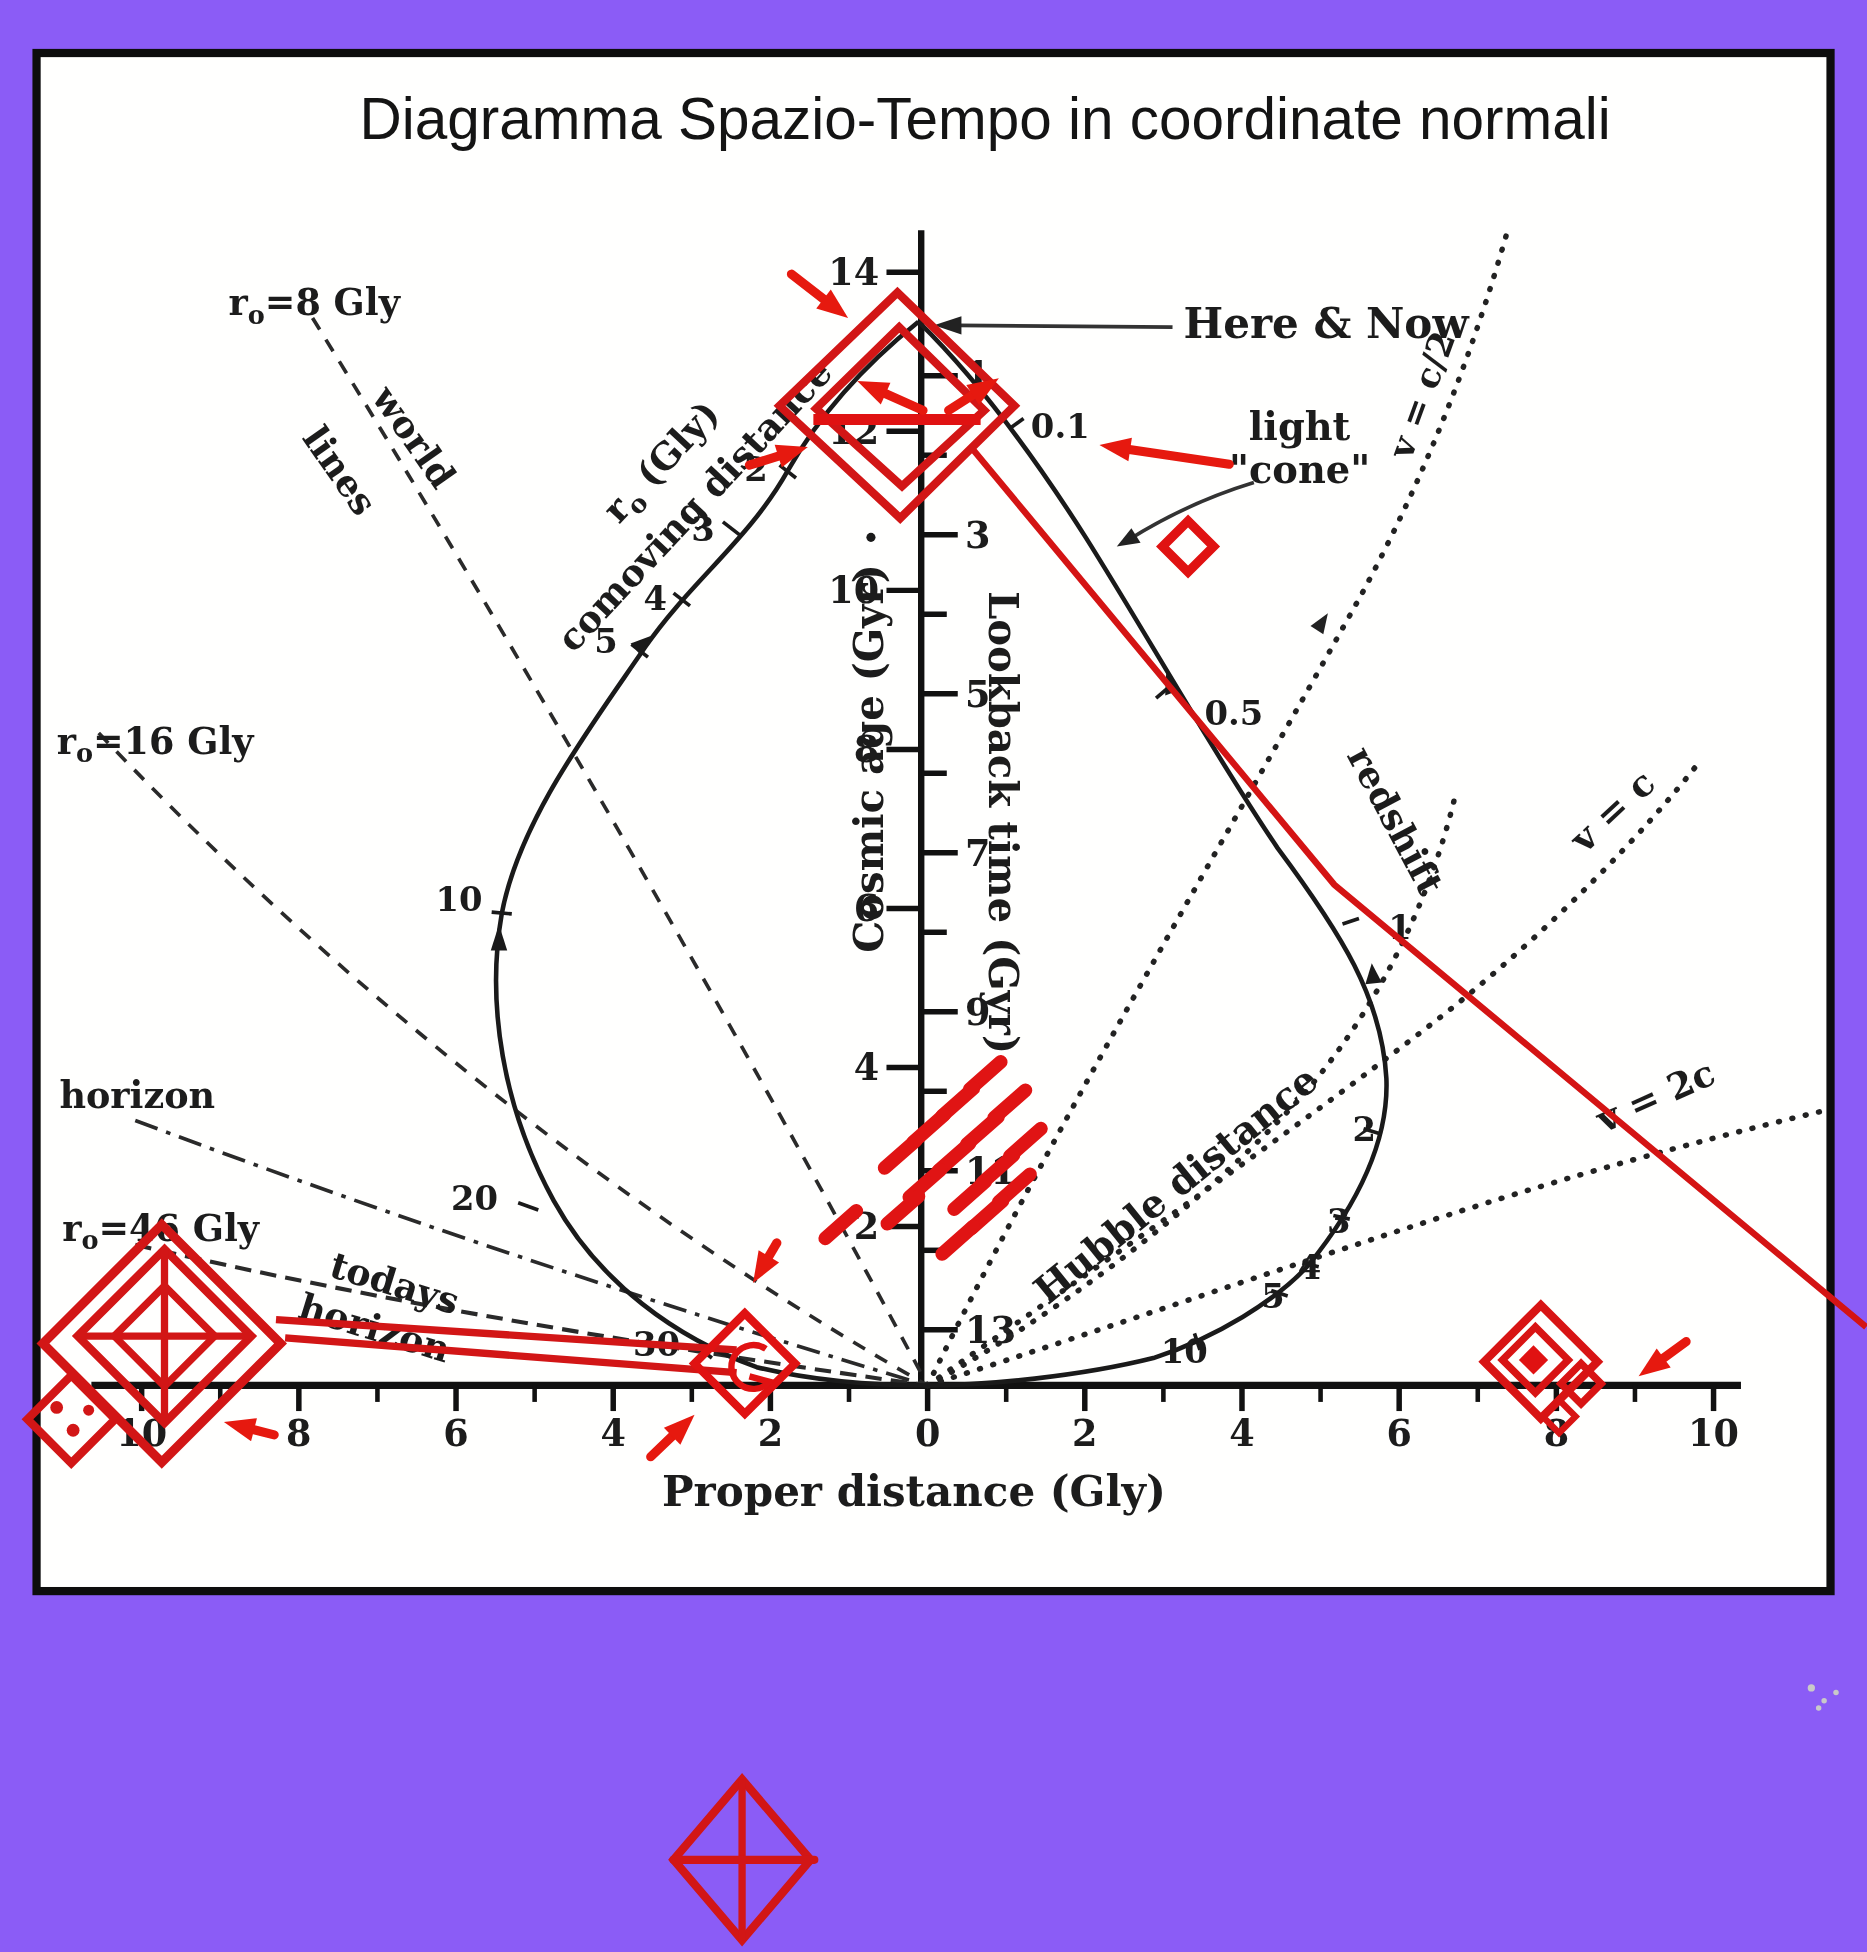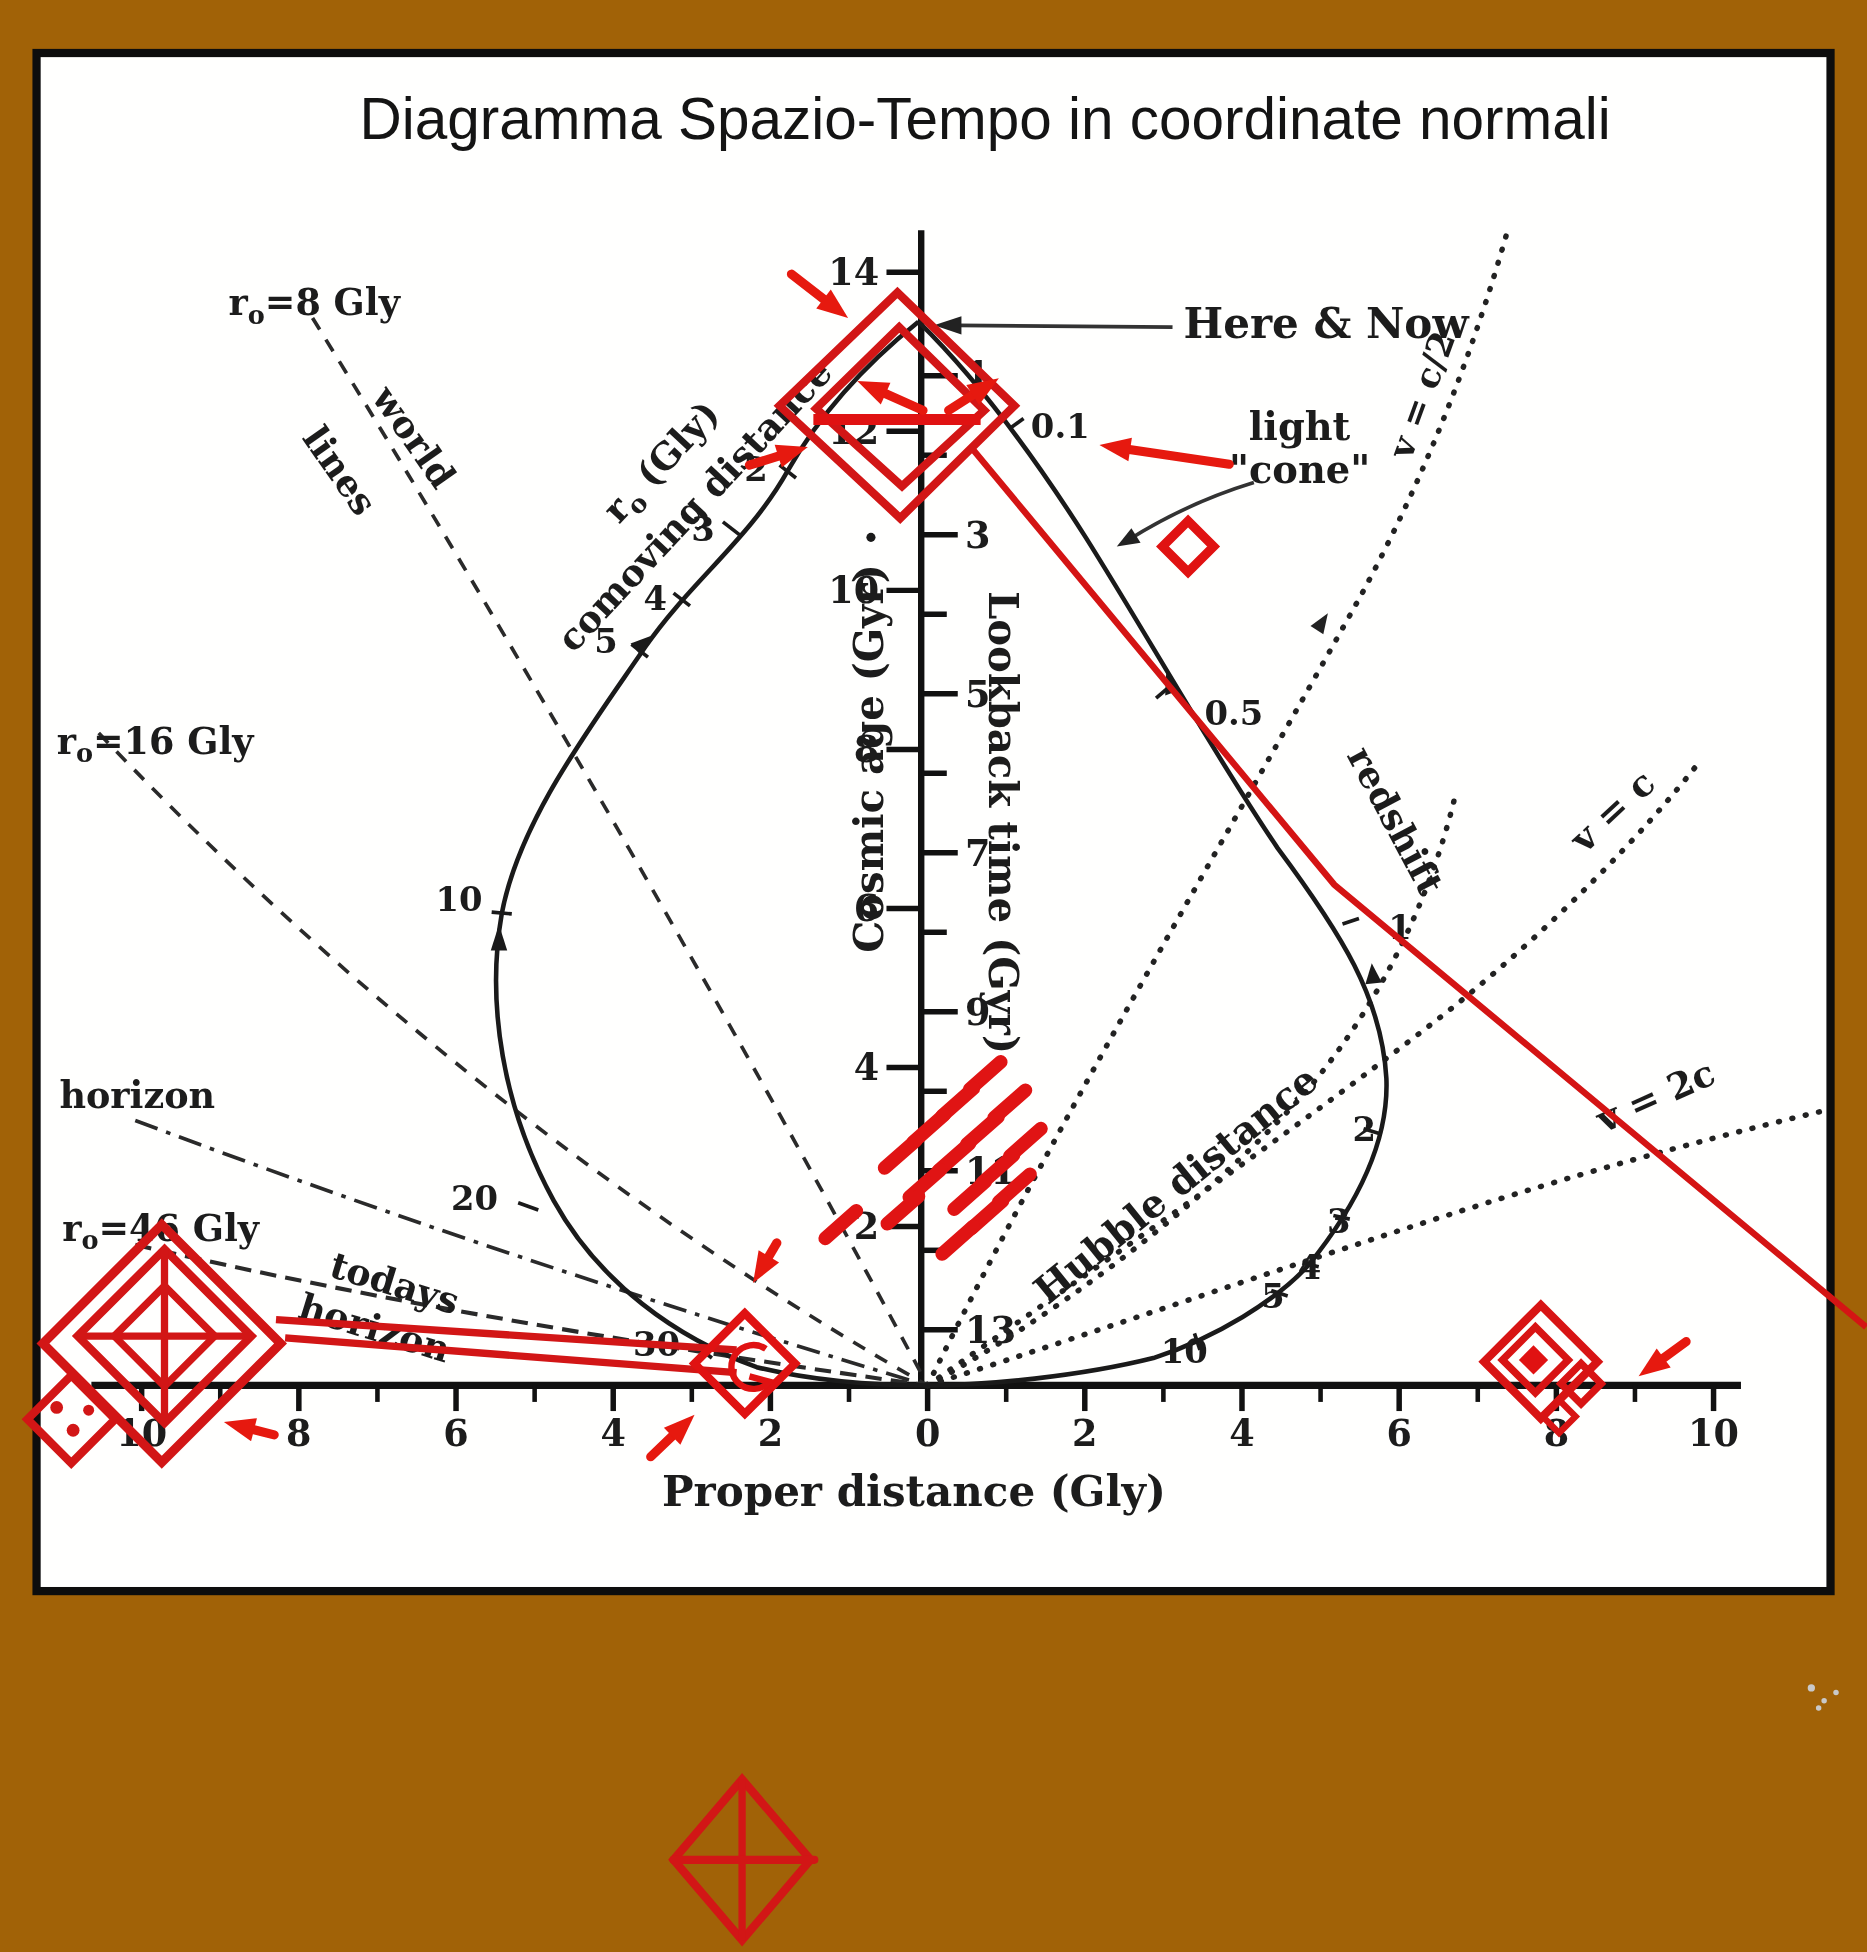--- a/index.html
+++ b/index.html
@@ -1,16 +1,16 @@
 <!DOCTYPE html>
 <html style="font-size:14.6px"><head>
 <meta charset="utf-8">
 <style>
   html,body{margin:0;padding:0;background:#ffffff;}
-  #page{position:relative;width:1868px;height:1953px;background:#a16207;overflow:hidden;}
+  #page{position:relative;width:1868px;height:1953px;background:#8b5cf6;overflow:hidden;}
   svg{position:absolute;left:0;top:0;}
   text{fill:#1c1c1c;font-family:"DejaVu Serif",serif;font-weight:700;}
   .title-t{font-family:"Liberation Sans",sans-serif;font-weight:400;fill:#141414;}
   .ticknum{font-size:40px;}
   .marknum{font-size:37px;}
   .lbl{font-size:40px;}
   .big{font-size:46px;}
 </style>
 </head>
 <body>

